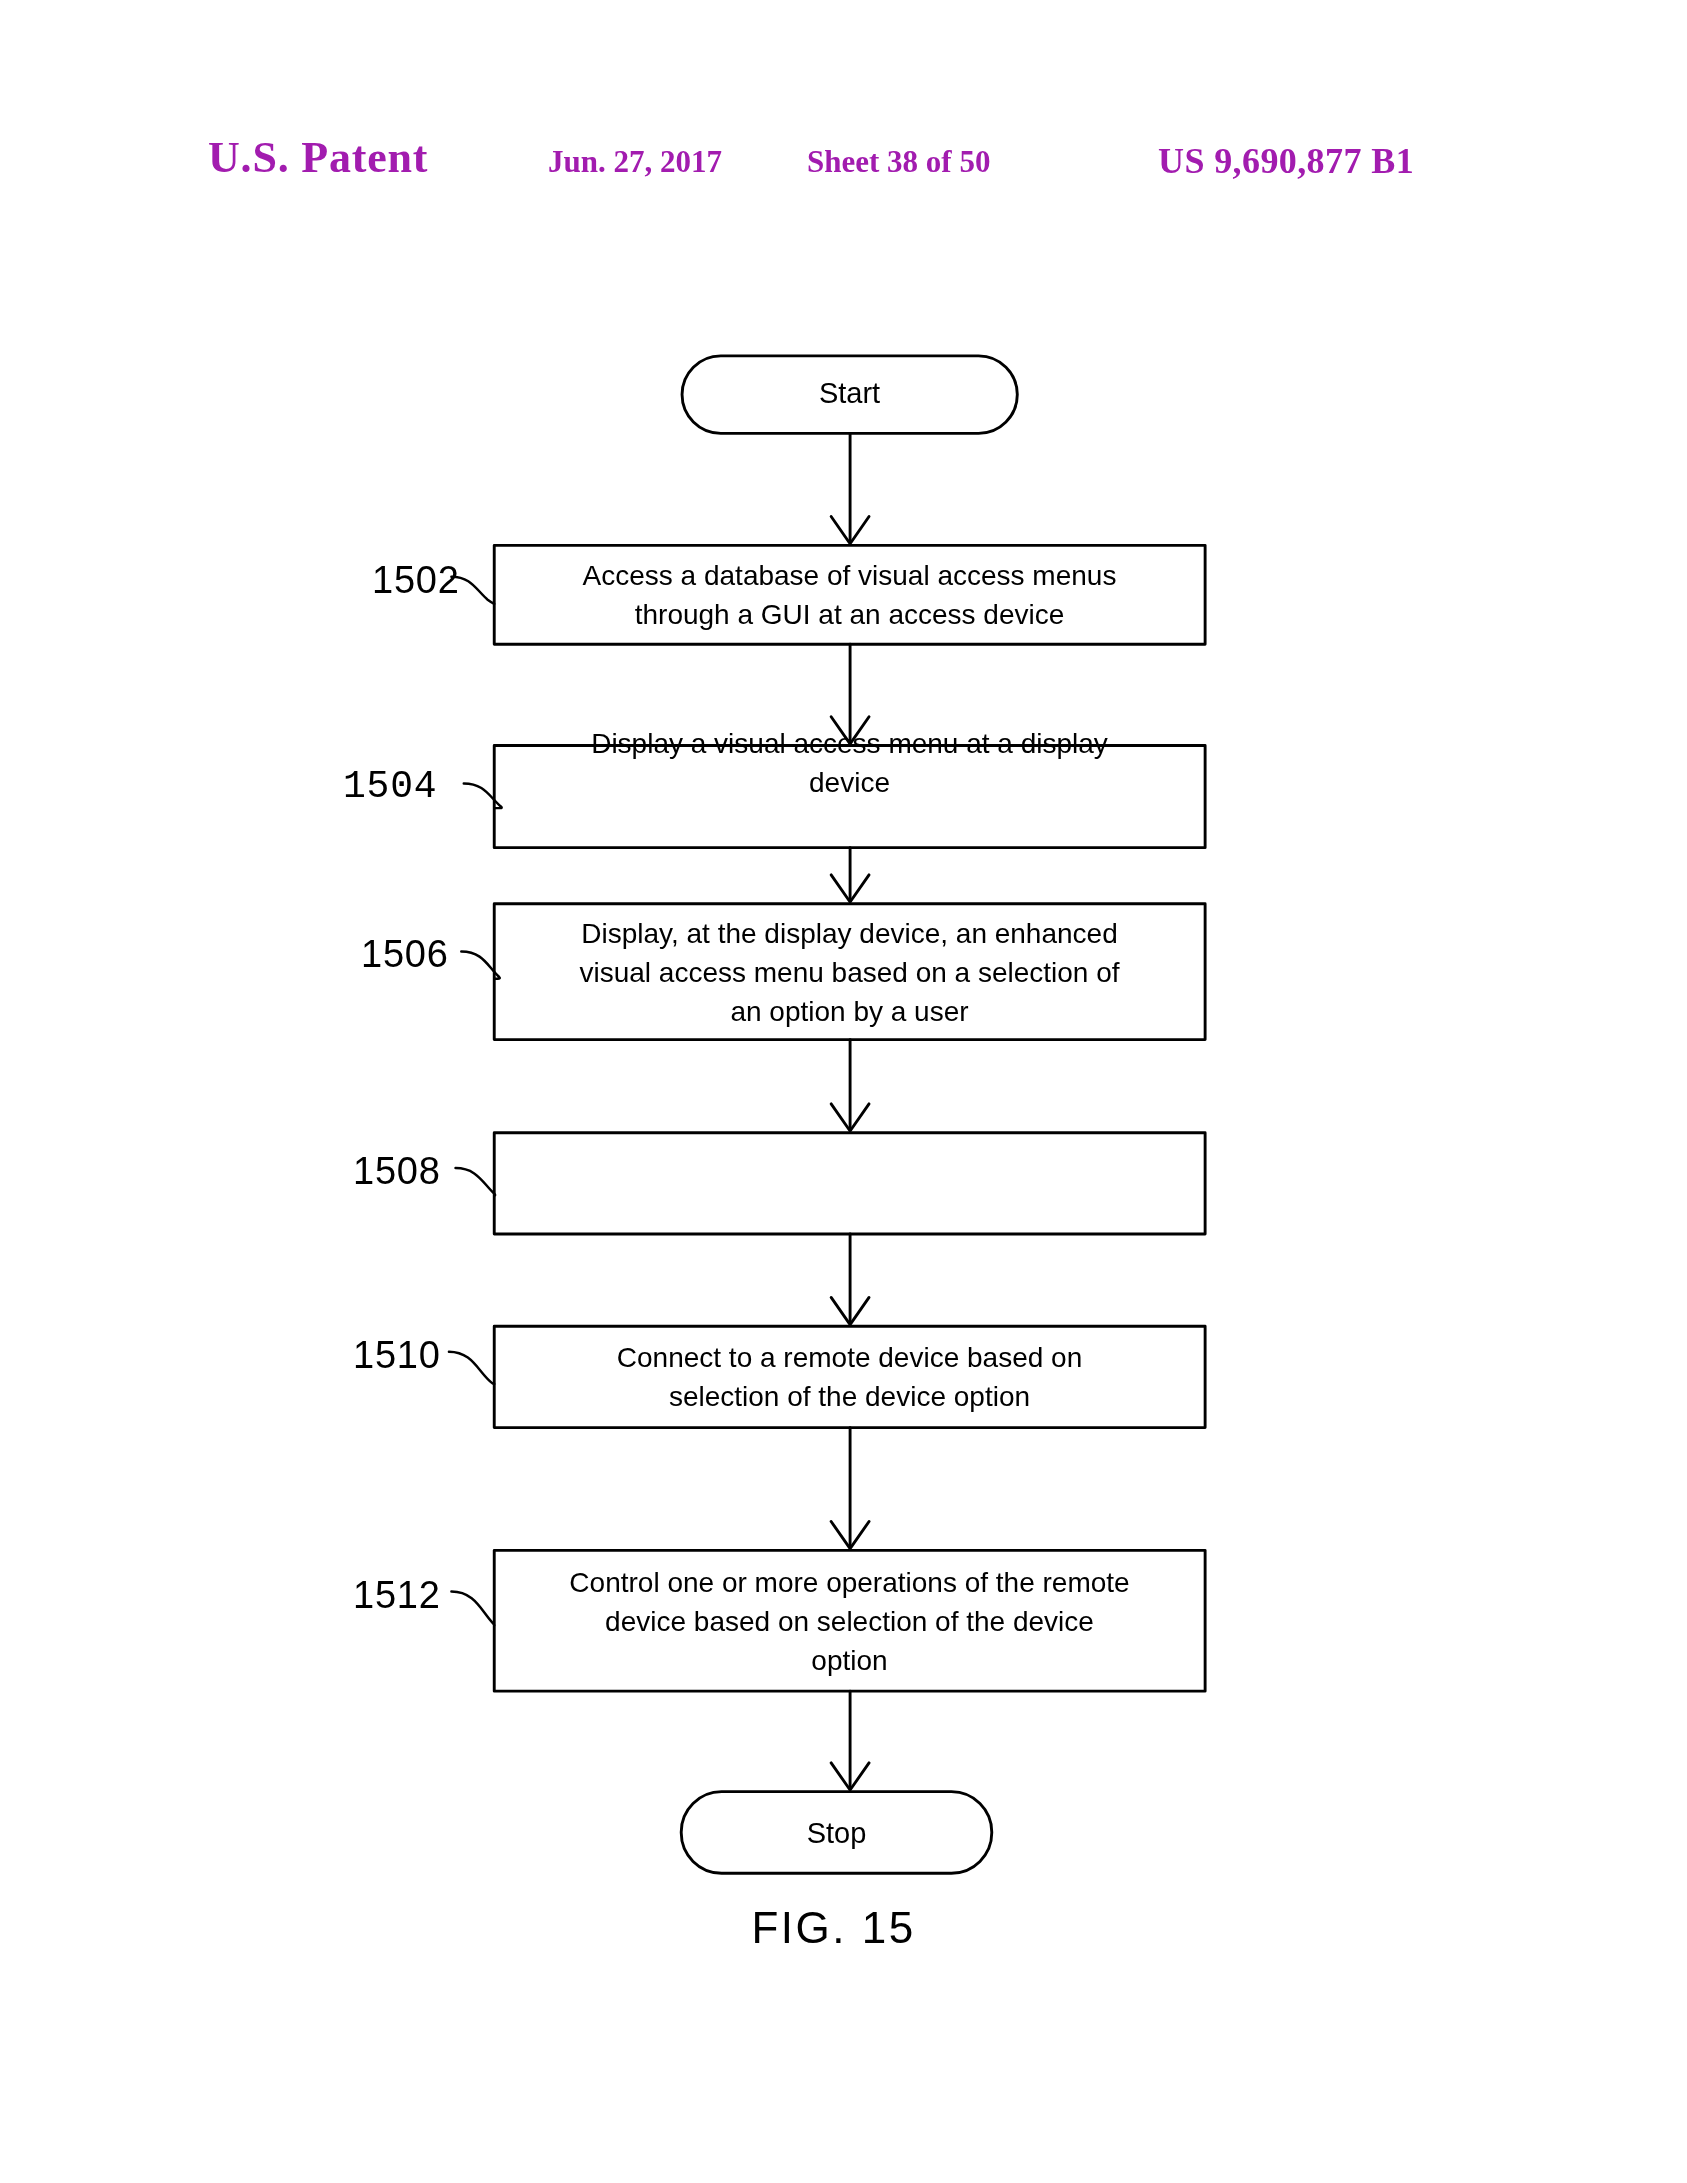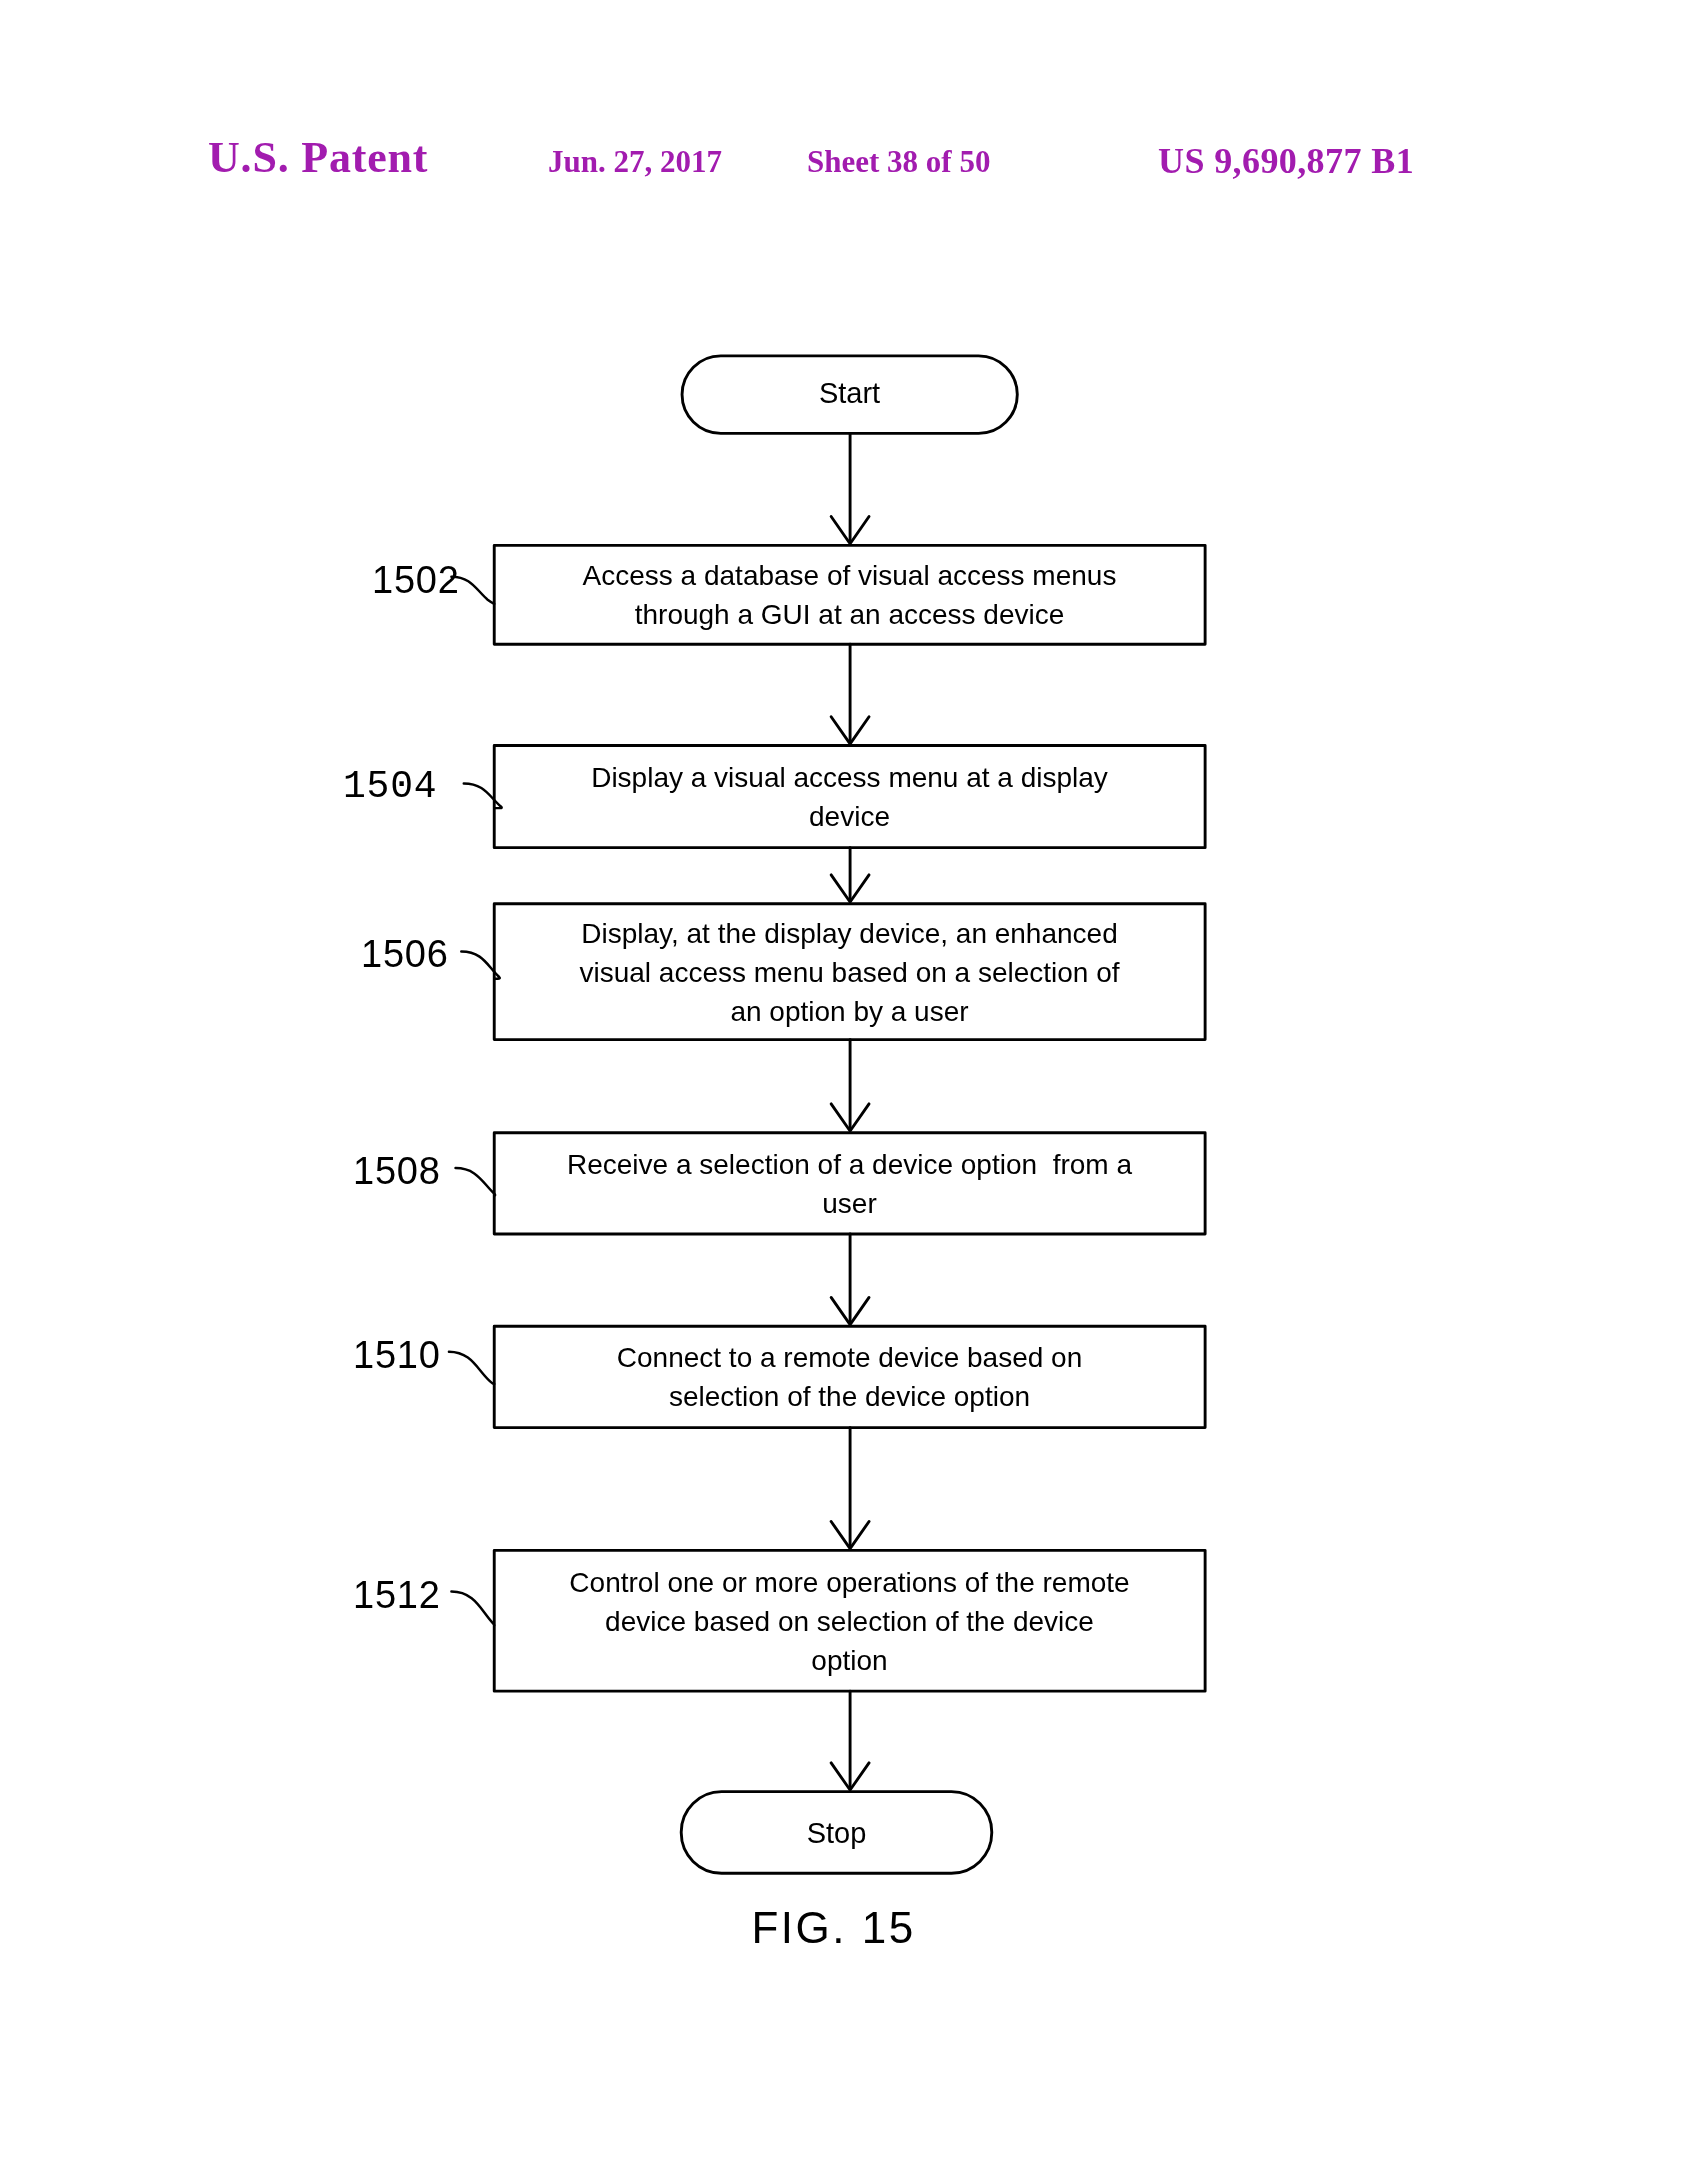--- a/index.html
+++ b/index.html
@@ -183,27 +183,25 @@
       </g>
 
     </g>
   </svg>
 
   <div class="node-text term-text" style="left:682px; top:355px; width:335px; height:77px;">Start</div>
   <div class="node-text term-text" style="left:681px; top:1792px; width:311px; height:82px;">Stop</div>
 
   <div class="node-text" style="left:494px; top:545px; width:711px; height:99px;">Access a database of visual access menus
 through a GUI at an access device</div>
-  <div class="node-text" style="left:494px; top:746px; width:711px; height:102px;">Display a visual access menu at a display
+  <div class="node-text" style="left:494px; top:712px; width:711px; height:102px;">Display a visual access menu at a display
 device</div>
   <div class="node-text" style="left:494px; top:904px; width:711px; height:136px;">Display, at the display device, an enhanced
 visual access menu based on a selection of
 an option by a user</div>
-  <div class="node-text" style="left:494px; top:1133px; width:711px; height:101px;">Receive a selection of a device option  from a
-user</div>
   <div class="node-text" style="left:494px; top:1326px; width:711px; height:101px;">Connect to a remote device based on
 selection of the device option</div>
   <div class="node-text" style="left:494px; top:1551px; width:711px; height:141px;">Control one or more operations of the remote
 device based on selection of the device
 option</div>
 
   <div class="ref-num" style="left:372px; top:559px;">1502</div>
   <div class="ref-num" style="left:343px; top:765px;font-family:Liberation Mono, monospace;">1504</div>
   <div class="ref-num" style="left:361px; top:933px;">1506</div>
   <div class="ref-num" style="left:353px; top:1150px;">1508</div>

